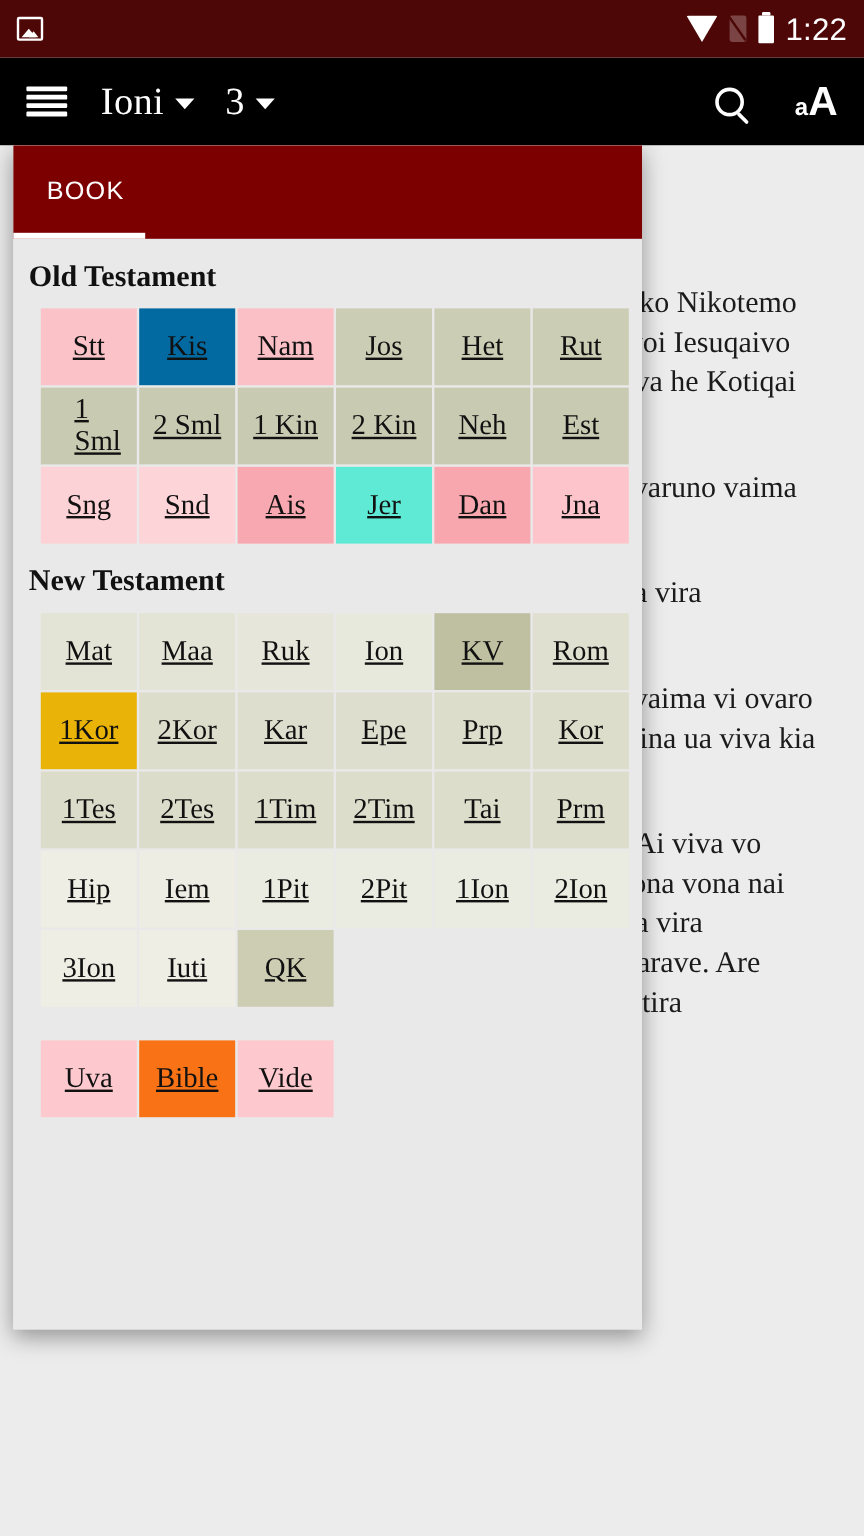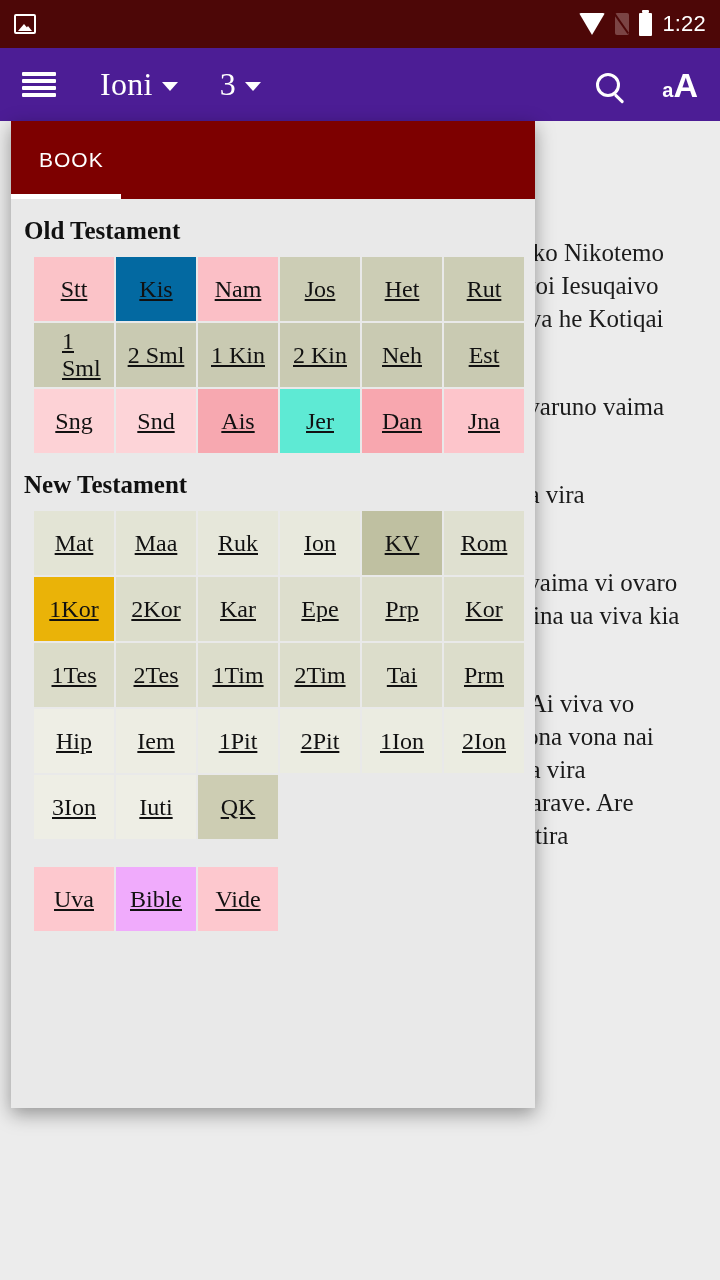--- a/index.html
+++ b/index.html
@@ -83,31 +83,30 @@
   .ico-battery {
     width: 13px; height: 23px; background: #ffffff; border-radius: 1px;
     position: relative;
   }
   .ico-battery::before {
     content: ""; position: absolute; left: 3px; top: -3px;
     width: 7px; height: 3px; background: #ffffff; border-radius: 1px;
   }
   .status-time {
     color: #ffffff; font-family: "Liberation Sans", sans-serif;
-    font-size: 22px; letter-spacing: 0.2px;
+    font-size: 26px; letter-spacing: 0.2px;
   }
 
   
   .app-bar {
     position: absolute; left: 0; top: 48px; width: 720px; height: 73px;
-    background: #4c1d95;
+    background: #000000;
     display: flex; align-items: center;
     padding: 0 22px;
     z-index: 25;
-    gap: 16px;
   }
   .hamburger {
     width: 34px; height: 26px;
     display: flex; flex-direction: column; justify-content: space-between;
     margin-right: 28px;
   }
   .hamburger span { display: block; height: 4px; background: #ffffff; border-radius: 1px; }
   .bar-title {
     color: #ffffff; font-size: 32px; font-family: "Liberation Serif", serif;
     letter-spacing: 0.3px;
@@ -306,19 +305,19 @@
           <div class="tile" style="background: rgb(235, 236, 225);">1Pit</div>
           <div class="tile" style="background: rgb(235, 236, 225);">2Pit</div>
           <div class="tile" style="background: rgb(235, 236, 225);">1Ion</div>
           <div class="tile" style="background: rgb(235, 236, 225);">2Ion</div>
           <div class="tile" style="background: rgb(238, 238, 229);">3Ion</div>
           <div class="tile" style="background: rgb(238, 238, 229);">Iuti</div>
           <div class="tile" style="background: rgb(205, 205, 179);">QK</div>
         </div>
       <div class="grid footer-grid" id="grid-extra">
           <div class="tile" style="background: rgb(253, 200, 206);">Uva</div>
-          <div class="tile" style="background: #f0abfc;">Bible</div>
+          <div class="tile" style="background: #f97316;">Bible</div>
           <div class="tile" style="background: rgb(253, 200, 206);">Vide</div>
         </div>
     </div>
   </div>
 
 </div>
 
 </body></html>

